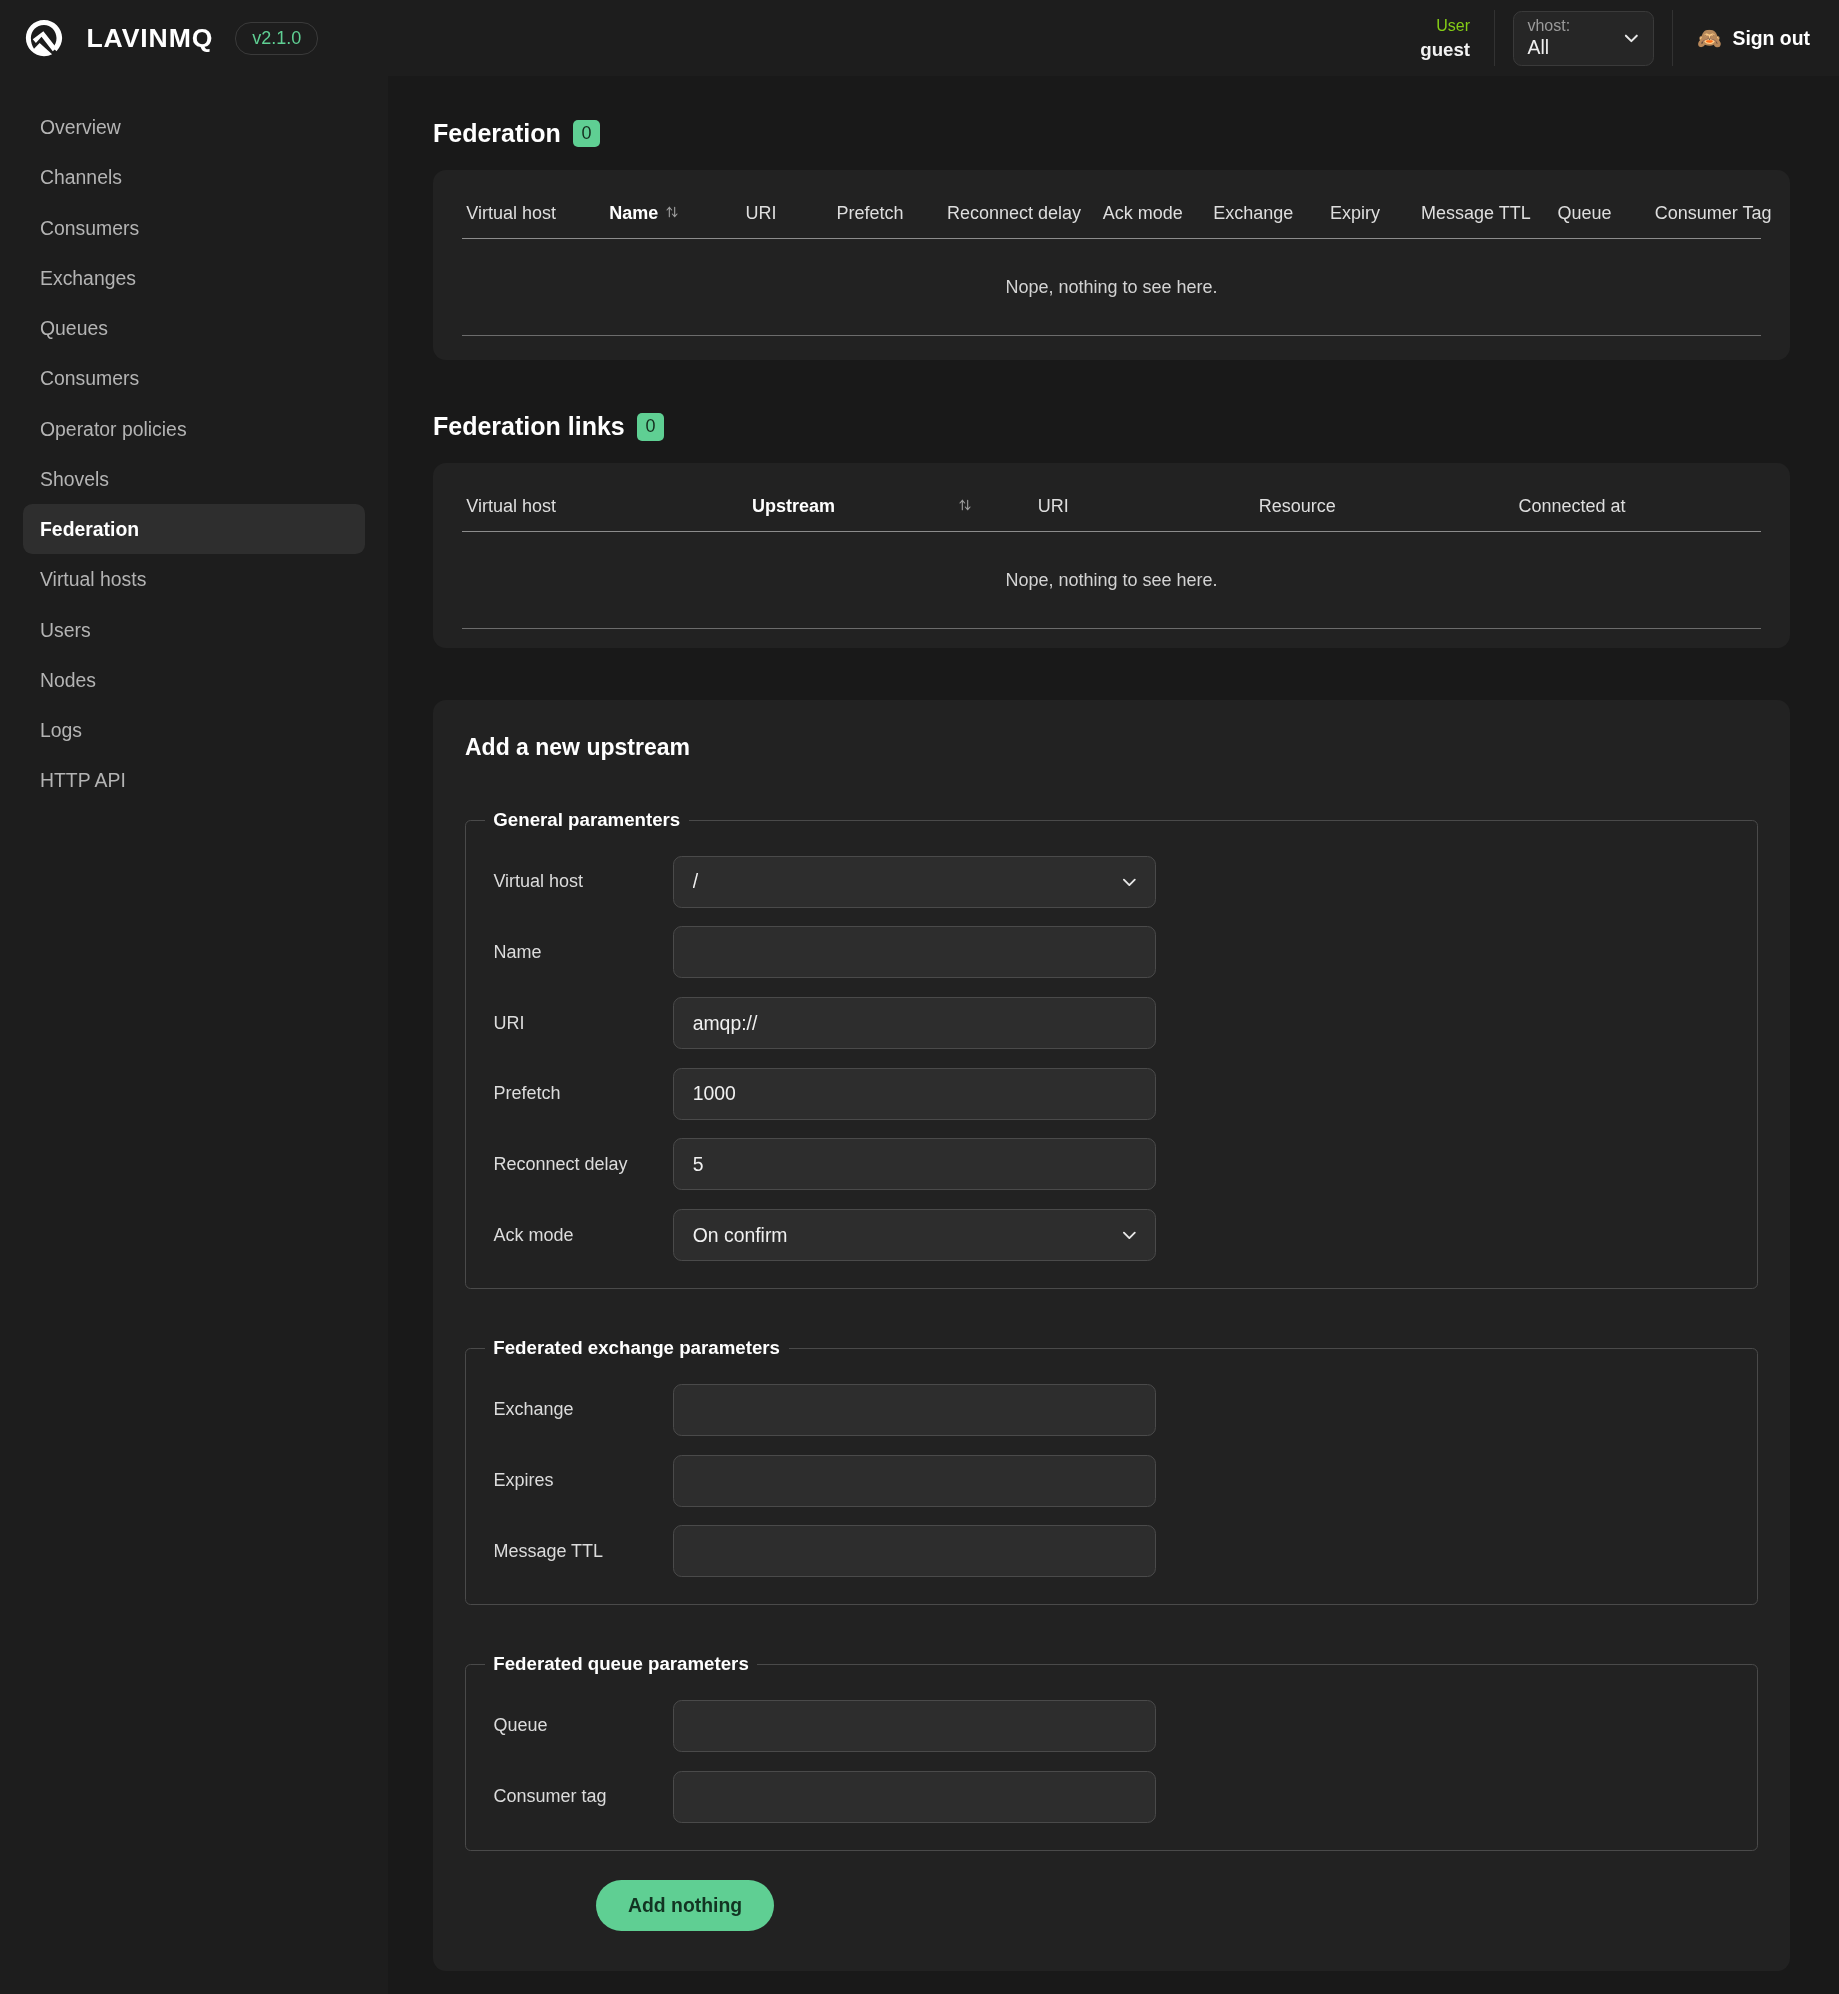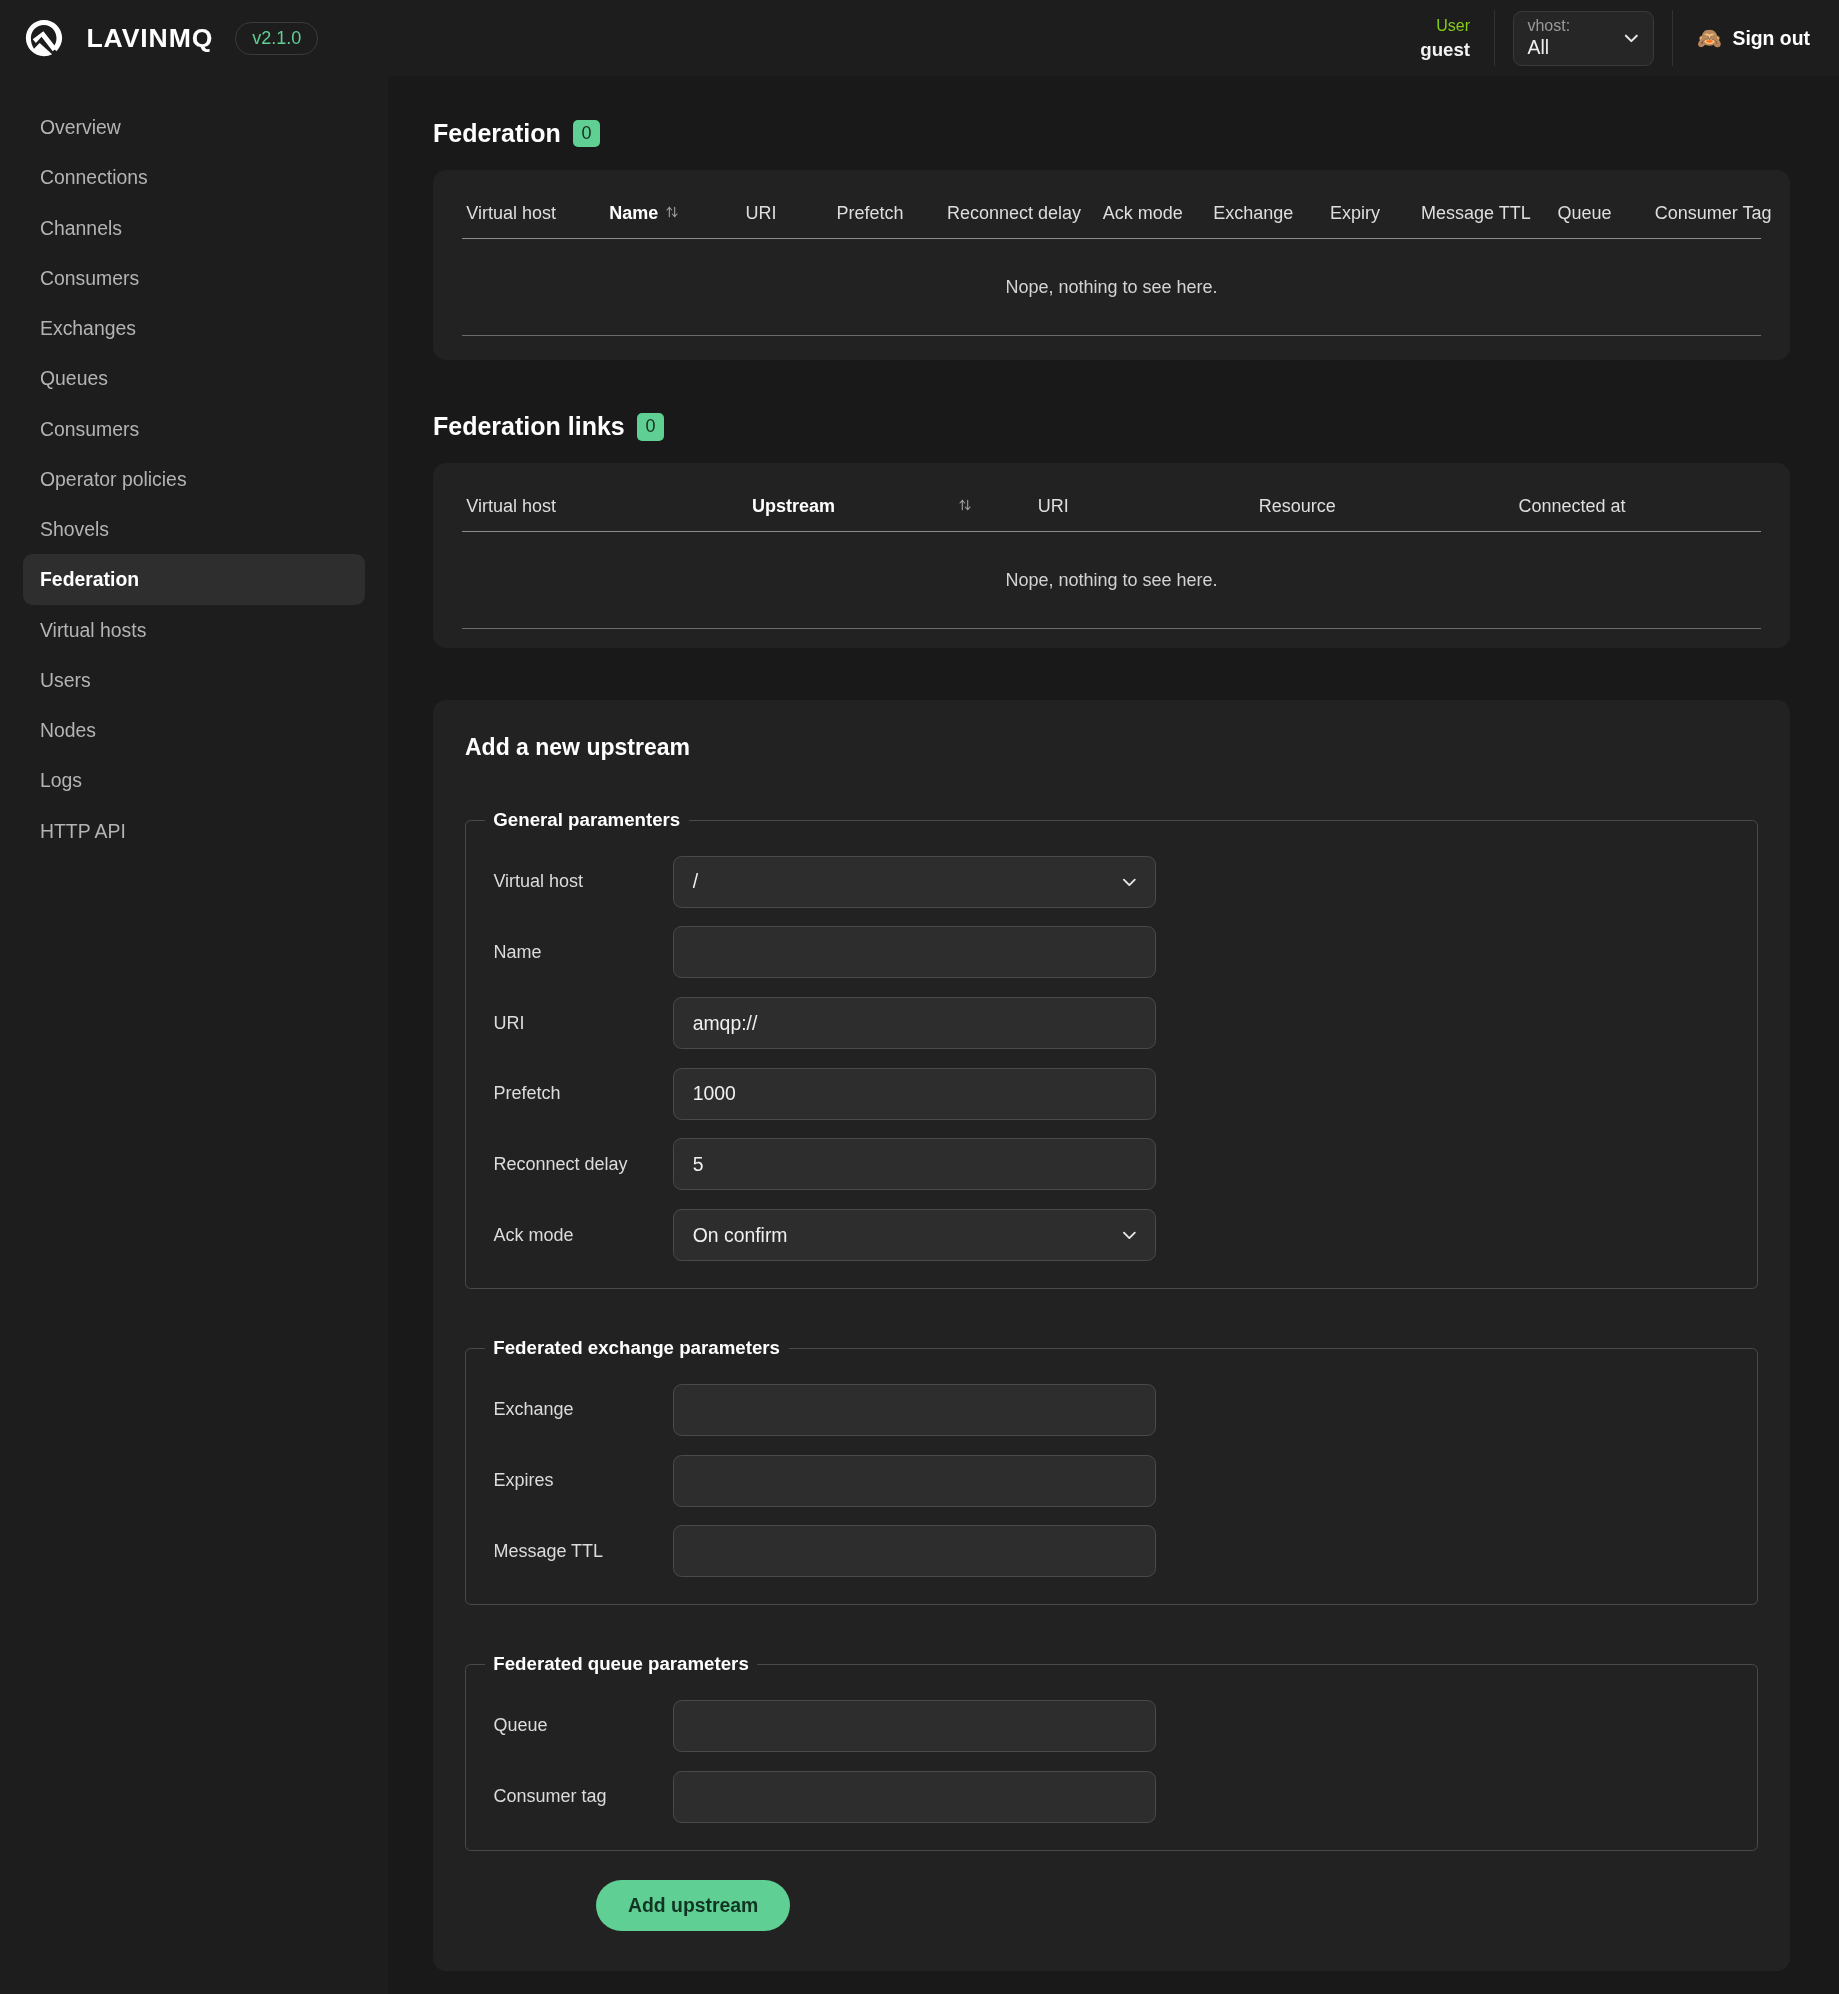--- a/index.html
+++ b/index.html
@@ -247,21 +247,20 @@
       <span class="signout-icon">🙈</span>
       <span class="signout-text">Sign out</span>
     </div>
   </div>
 </div>
 
 <div class="shell">
 
   <nav class="sidebar">
     <div class="nav-item">Overview</div>
-    <div class="nav-item">Connections</div>
     <div class="nav-item">Channels</div>
     <div class="nav-item">Consumers</div>
     <div class="nav-item">Exchanges</div>
     <div class="nav-item">Queues</div>
     <div class="nav-item">Consumers</div>
     <div class="nav-item">Operator policies</div>
     <div class="nav-item">Shovels</div>
     <div class="nav-item active">Federation</div>
     <div class="nav-item">Virtual hosts</div>
     <div class="nav-item">Users</div>
@@ -424,19 +423,19 @@
           <input class="control" value="" style="">
         </div>
 
         <div class="field">
           <label class="field-label">Consumer tag</label>
           <input class="control" value="" style="">
         </div>
       </fieldset>
 
       <div class="submit-row">
-        <button class="btn-primary">Add upstream</button>
+        <button class="btn-primary">Add nothing</button>
       </div>
     </div>
 
   </main>
 </div>
 
 
 </body></html>

